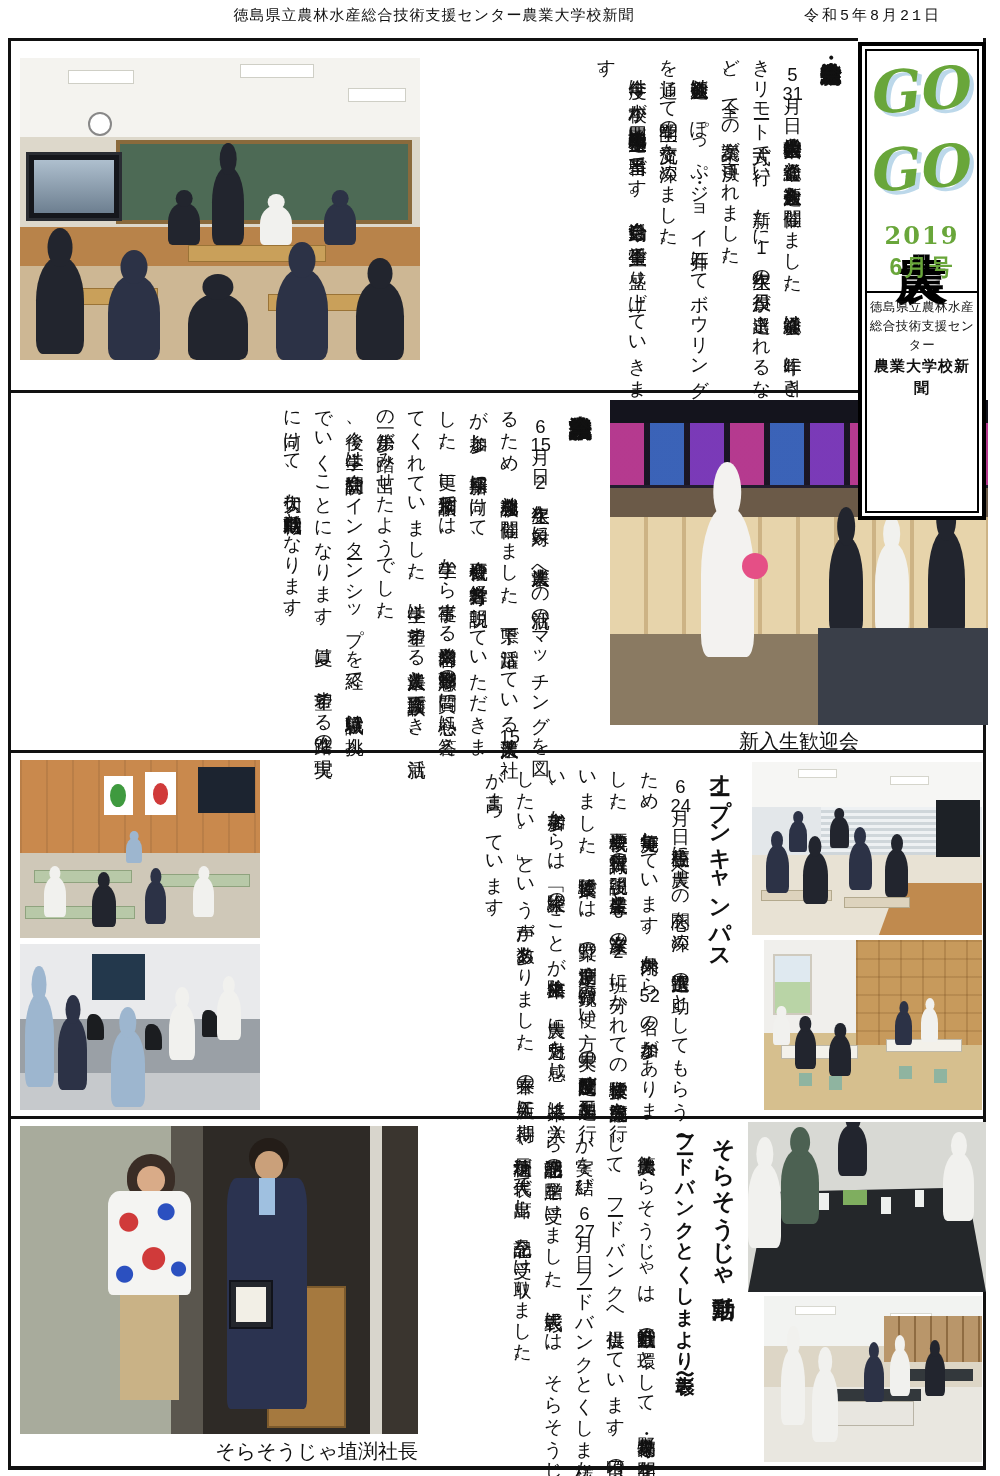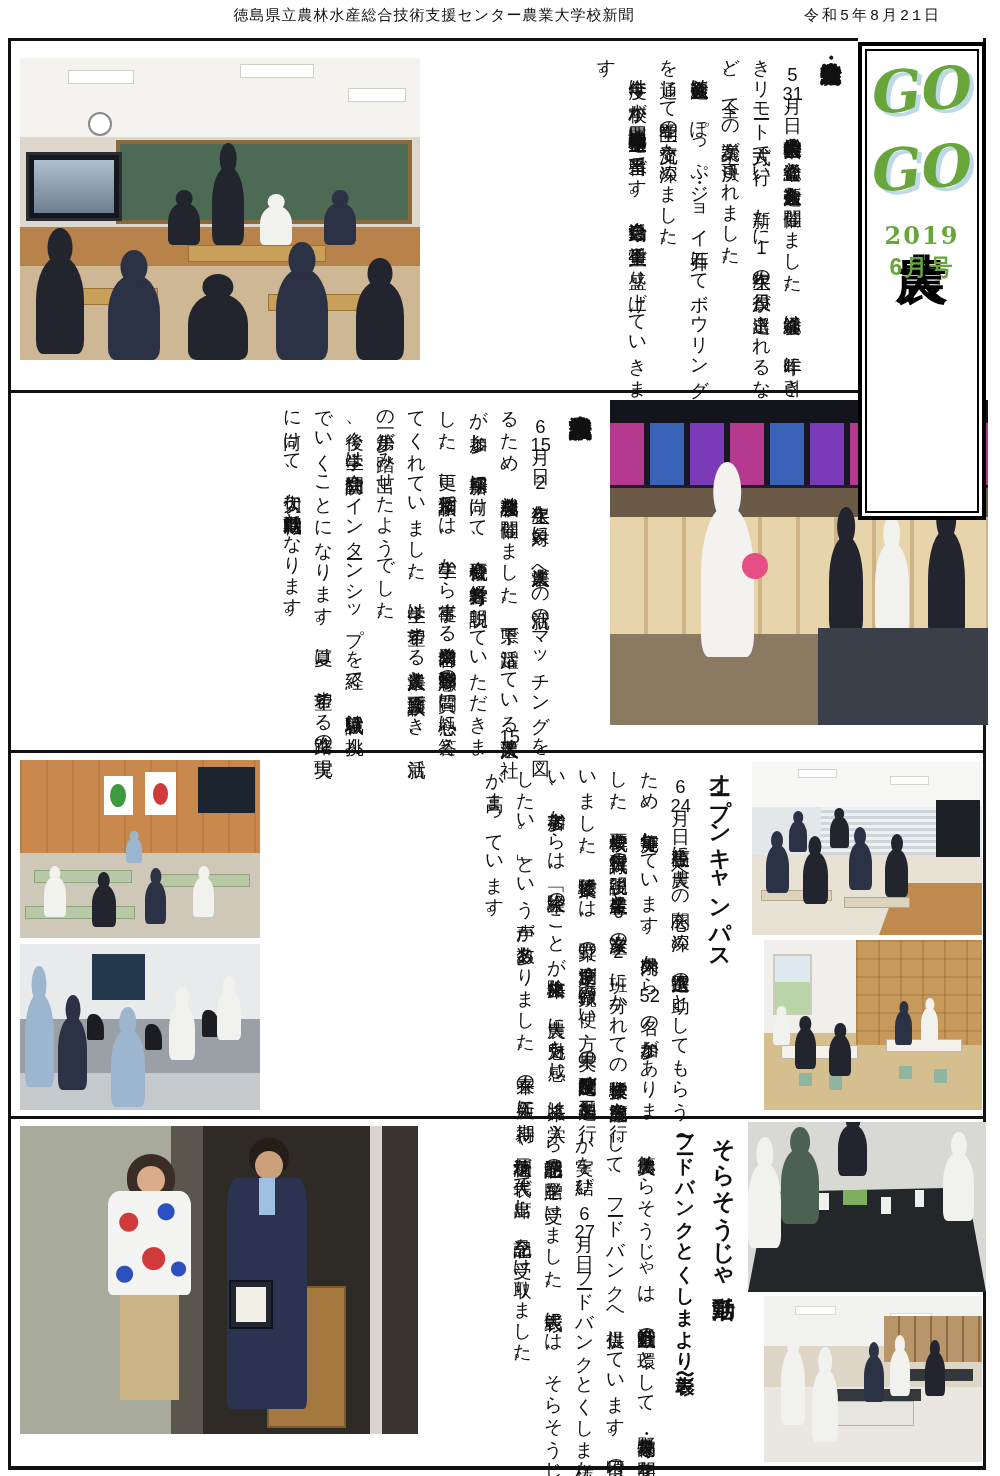--- a/index.html
+++ b/index.html
@@ -180,20 +180,25 @@
   <div class="rule" id="rule-d2"></div>
   <div class="rule" id="rule-d3"></div>
 
   <div id="masthead">
     <div class="inner">
       <div class="go">GO</div>
       <div class="go">GO</div>
       <div id="mast-title">農大</div>
       <div id="mast-year">2019</div>
       <div id="mast-issue">6月号</div>
+      <div id="mast-org">
+        <div class="o1">徳島県立農林水産</div>
+        <div class="o2">総合技術支援センター</div>
+        <div class="o3">農業大学校新聞</div>
+      </div>
     </div>
   </div>
 
   <div class="photo" id="photo1">
     <div class="light" style="left:12%;top:4%;width:16%;"></div>
     <div class="light" style="left:55%;top:2%;width:18%;"></div>
     <div class="light" style="left:82%;top:10%;width:14%;"></div>
     <div class="clock"></div>
     <div class="board"></div>
     <div class="tv">
@@ -229,20 +234,21 @@
   <div class="photo" id="photo2">
     <div class="monitors"></div>
     <div class="lanes"></div>
     <div class="fg hoodie" style=""></div>
     <div class="ball"></div>
     <div class="fg shirt-b" style="left:58%;top:42%;width:9%;height:30%;"></div>
     <div class="fg shirt-w" style="left:70%;top:44%;width:9%;height:28%;"></div>
     <div class="fg shirt-b" style="left:84%;top:40%;width:10%;height:34%;"></div>
     <div class="seats"></div>
   </div>
+  <div class="caption" id="cap2">新入生歓迎会</div>
 
   <div class="photo" id="photo3a">
     <div class="panel"></div>
     <div class="flag1">
         <i></i>
       </div>
     <div class="flag2">
         <i></i>
       </div>
     <div class="screen"></div>
@@ -312,20 +318,21 @@
     <div class="w-top"></div>
     <div class="w-pants"></div>
     <div class="m-hair"></div>
     <div class="m-face head"></div>
     <div class="m-suit"></div>
     <div class="m-shirt"></div>
     <div class="plaque">
         <i></i>
       </div>
   </div>
+  <div class="caption" id="cap4">そらそうじゃ埴渕社長</div>
 
   <div class="vblock" id="art4-text">
     <h2 class="vt">そらそうじゃ活動</h2>
     <h3 class="vt">〜フードバンクとくしまより表彰〜</h3>
     <p class="vt">　徳島農大そらそうじゃは、社会貢献活動の一環として、野菜・果物等を年間を通じて、フードバンクへ提供しています。日頃の活動が実を結び、<span class="tcy">6</span>月<span class="tcy">27</span>日、フードバンクとくしま様から感謝記念品の贈呈を受けました。表彰式には、そらそうじゃ埴渕社長が代表で出席し、記念品を受け取りました。</p>
   </div>
 
   <div class="photo" id="photo4b">
     <div class="table"></div>
     <div class="itemg"></div>

